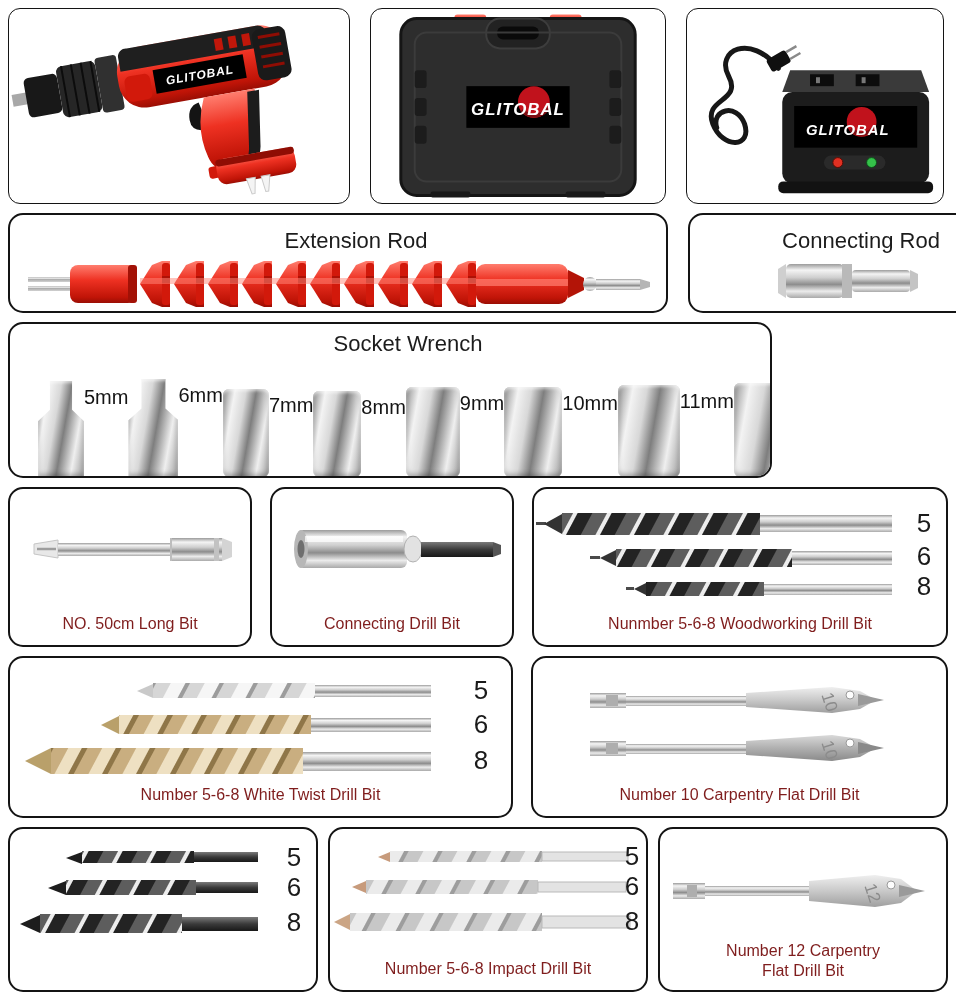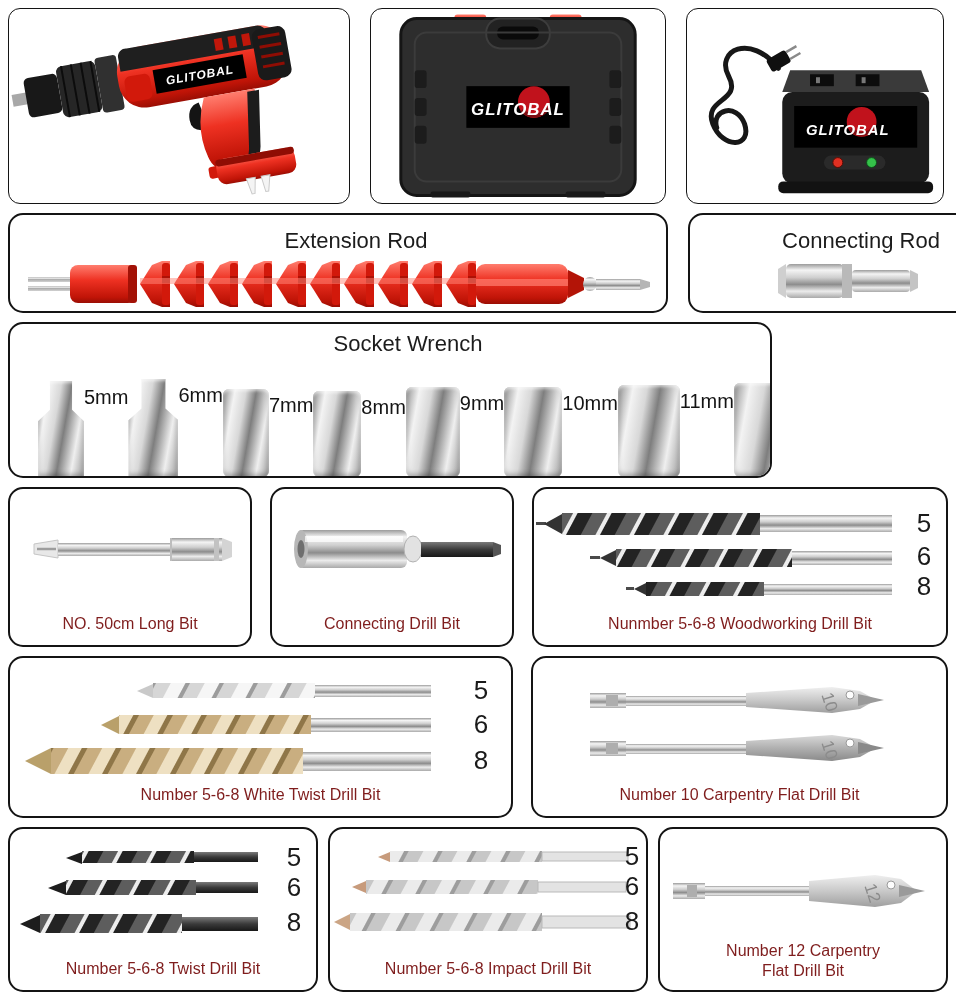--- a/index.html
+++ b/index.html
@@ -391,21 +391,20 @@
           <rect x="186" y="47" width="62" height="11" fill="url(#gradDark)"></rect>
           <text x="284" y="61" text-anchor="middle" class="size-num">6</text>
         </g>
         <g>
           <polygon points="10,89 30,80 30,98" fill="#1d1d1d"></polygon>
           <rect x="30" y="79" width="142" height="19" fill="url(#fluteDark)"></rect>
           <rect x="172" y="82" width="76" height="14" fill="url(#gradDark)"></rect>
           <text x="284" y="96" text-anchor="middle" class="size-num">8</text>
         </g>
       </svg>
-      <div class="bit-label">Number 5-6-8 Twist Drill Bit</div>
     </div>
     <div class="box w320">
       <svg class="center-svg" style="margin-top:6px" viewBox="0 0 316 106" width="316" height="106">
         <g>
           <polygon points="48,22 60,17 60,27" fill="#c79b7c"></polygon>
           <rect x="60" y="16" width="152" height="11" fill="url(#fluteGray)"></rect>
           <rect x="212" y="17" width="86" height="9" fill="#e3e3e3" stroke="#b9b9b9"></rect>
           <text x="302" y="30" text-anchor="middle" class="size-num">5</text>
         </g>
         <g>

